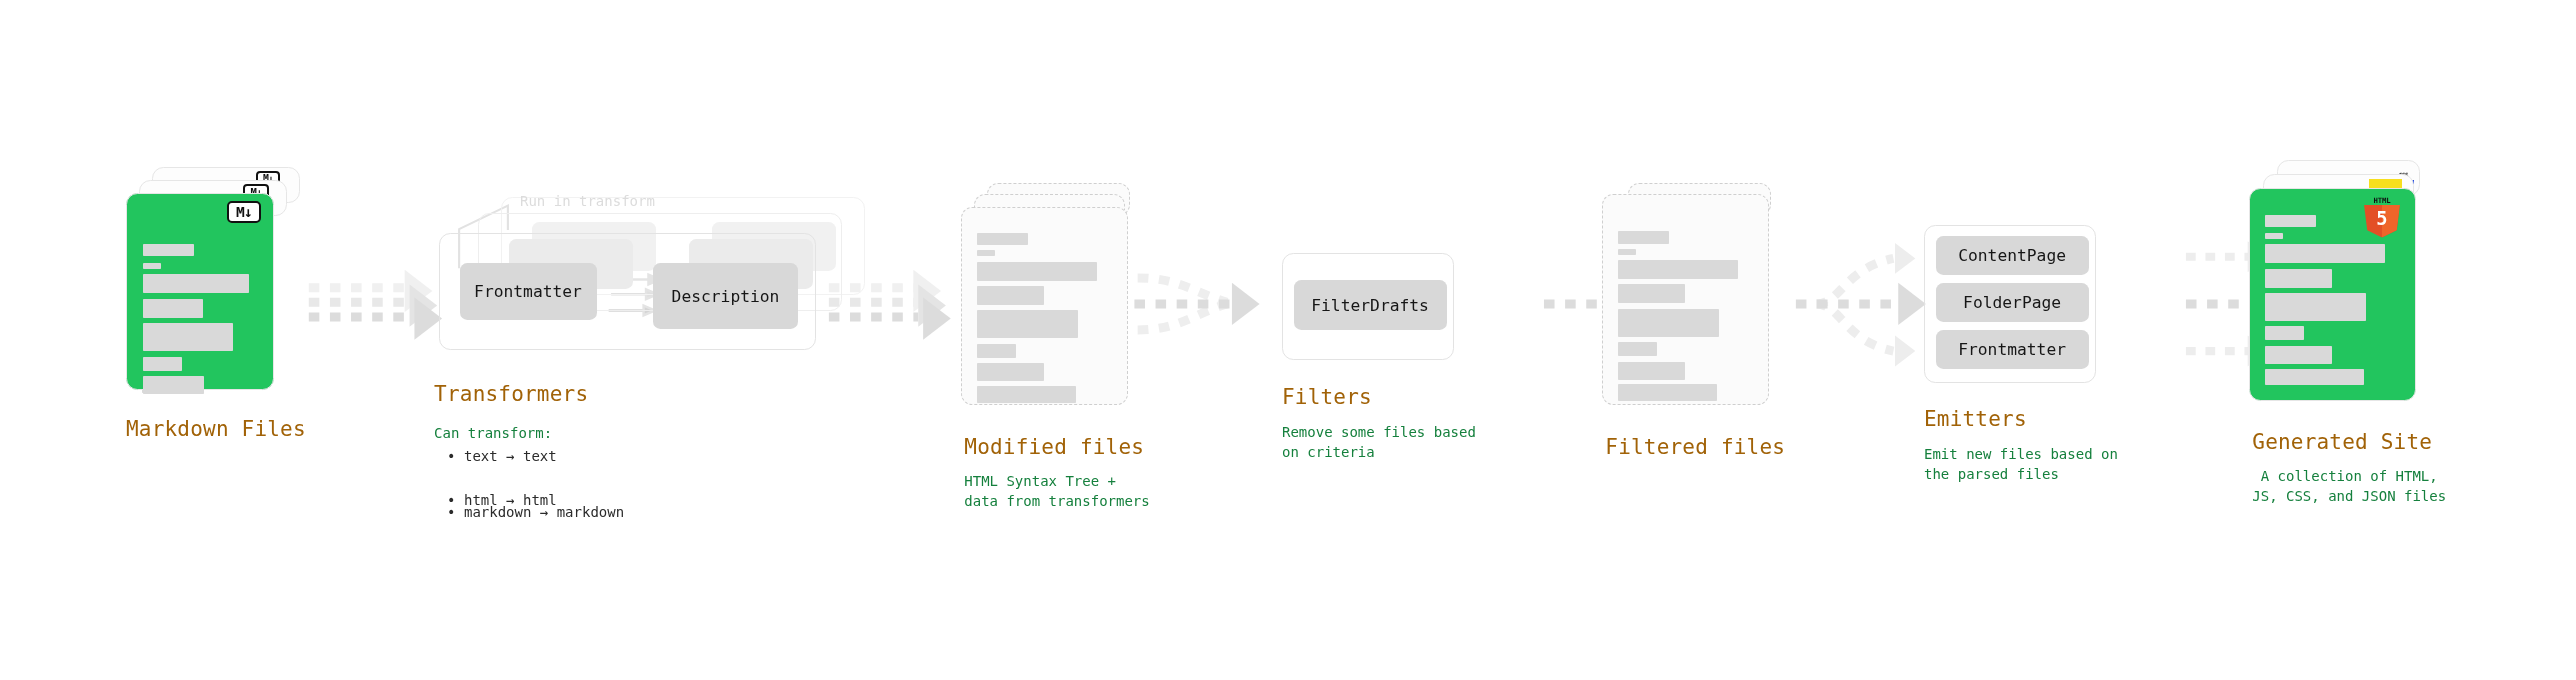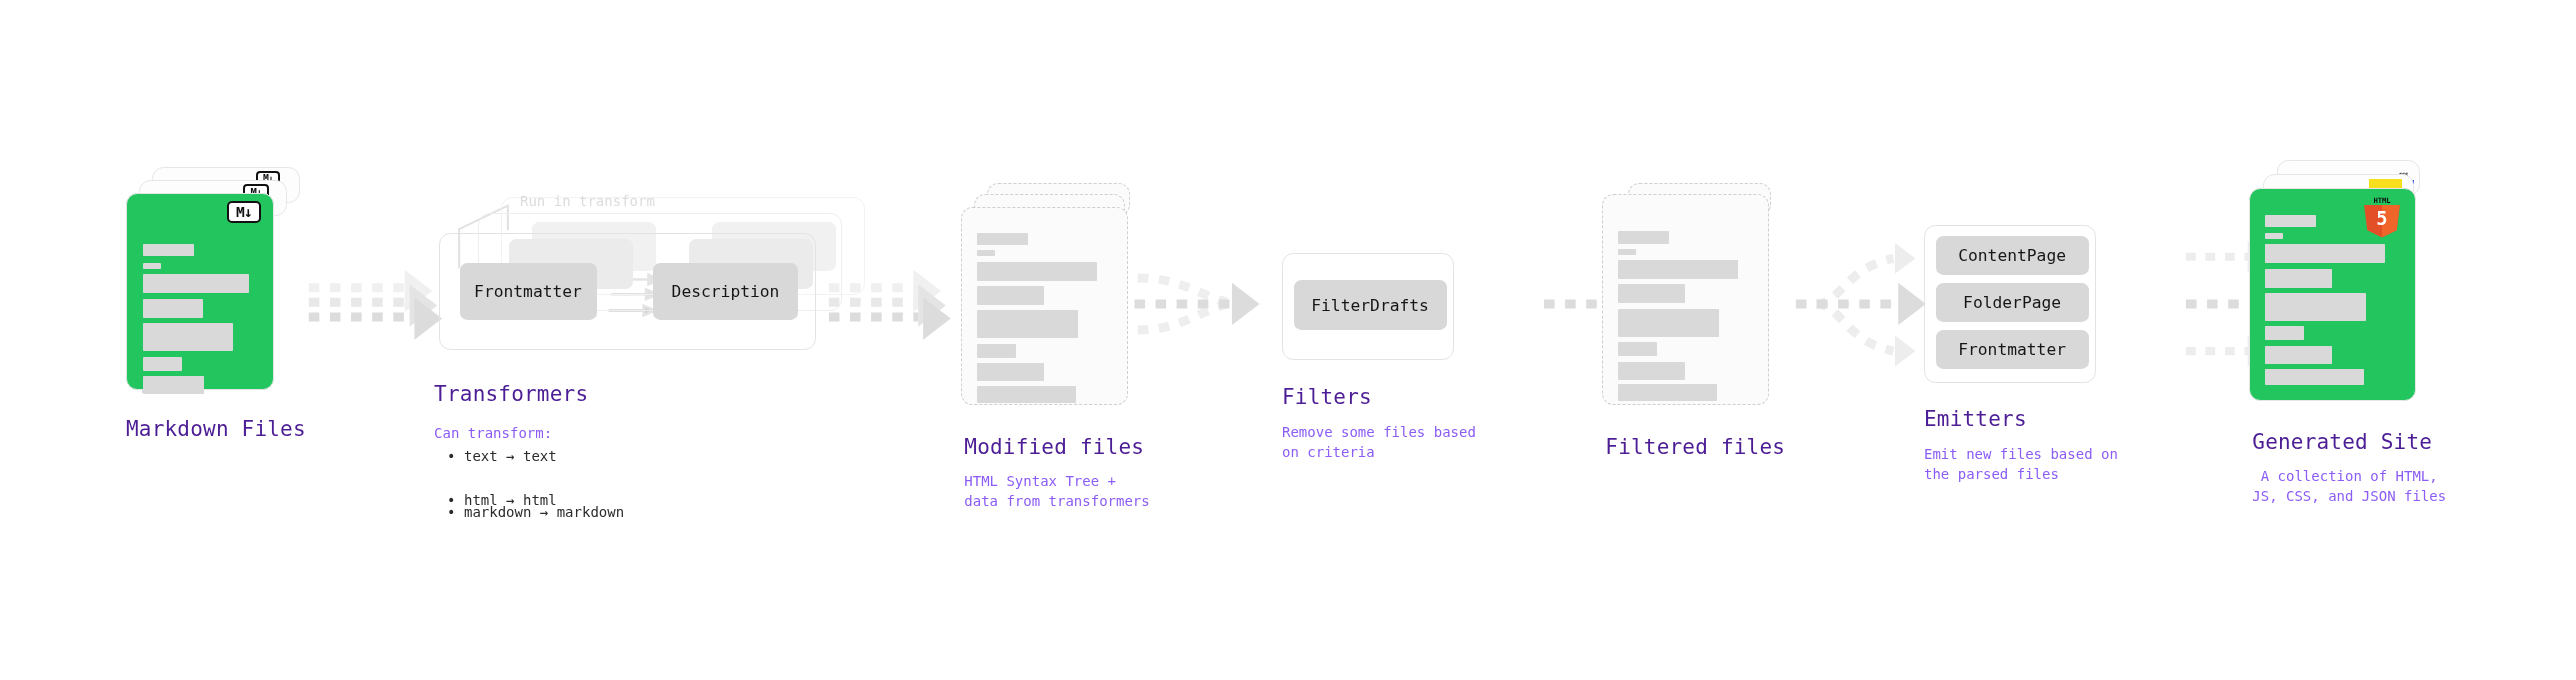--- a/index.html
+++ b/index.html
@@ -65,22 +65,22 @@
   .pill{
     position:absolute;box-sizing:border-box;border-radius:7.3px;
     background:#d8d8d8;color:#161616;
     display:flex;align-items:center;justify-content:center;
     font-size:16.3px;white-space:nowrap;
   }
   .pill.lay2{background:#ebebeb;color:transparent;}
   .pill.lay3{background:#f1f1f1;color:transparent;}
 
   
-  .title{position:absolute;font-size:21px;color:#4c1d95;white-space:nowrap;letter-spacing:0.2px;}
-  .sub{position:absolute;font-size:14px;color:#8b5cf6;line-height:1.45;white-space:pre;}
+  .title{position:absolute;font-size:21px;color:#a16207;white-space:nowrap;letter-spacing:0.2px;}
+  .sub{position:absolute;font-size:14px;color:#15803d;line-height:1.45;white-space:pre;}
   .paralabel{position:absolute;font-size:14px;color:#dcdcdc;white-space:nowrap;}
   .bullets{position:absolute;font-size:14px;color:#2b2b2b;line-height:1.55;white-space:pre;}
 
   svg{position:absolute;overflow:visible;}
   .arrowsvg{position:absolute;top:0;left:0;width:2576px;height:681px;pointer-events:none;}
 </style>
 </head>
 <body>
 
 <div class="stage">
@@ -202,21 +202,21 @@
       <div class="pill lay3" style="left:210px;top:24.4px;width:124px;height:49px;"></div>
     </div>
 
     <div class="groupbox" style="left:39px;top:16.3px;width:364px;height:98px;border-color:#eeeeee;">
       <div class="pill lay2" style="left:30px;top:24.4px;width:124px;height:50px;"></div>
       <div class="pill lay2" style="left:210px;top:24.4px;width:124px;height:50px;"></div>
     </div>
 
     <div class="groupbox" style="left:0px;top:36px;width:377px;height:117px;border-color:#e3e3e3;">
       <div class="pill" style="left:19.5px;top:29px;width:137px;height:57px;">Frontmatter</div>
-      <div class="pill" style="left:213px;top:29px;width:145px;height:57px;">Description</div>
+      <div class="pill" style="left:213px;top:29px;width:145px;height:66px;">Description</div>
     </div>
 
     <div class="paralabel" style="left:81px;top:-4.1px;">Run in transform</div>
     <div class="title" style="left:-4.9px;top:185px;">Transformers</div>
     <div class="sub" style="left:-4.9px;top:226px;">Can transform:</div>
     <div class="bullets" style="left:8.1px;top:249px;">• text → text</div>
     <div class="bullets" style="left:8.1px;top:271px;margin-top:34px;">• markdown → markdown</div>
     <div class="bullets" style="left:8.1px;top:293px;">• html → html</div>
   </div>
 

